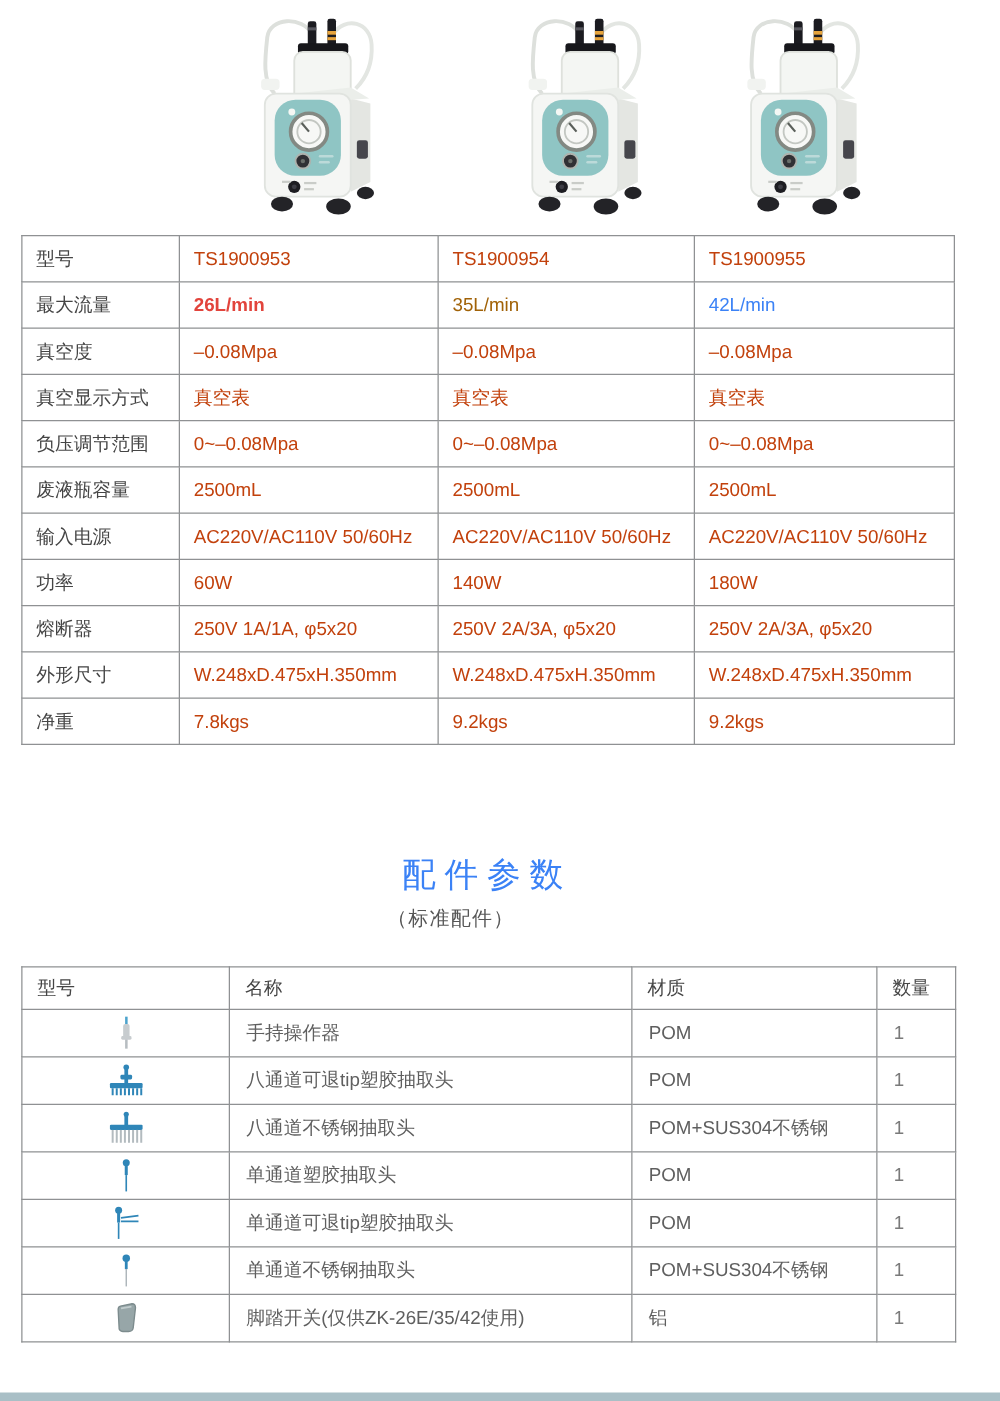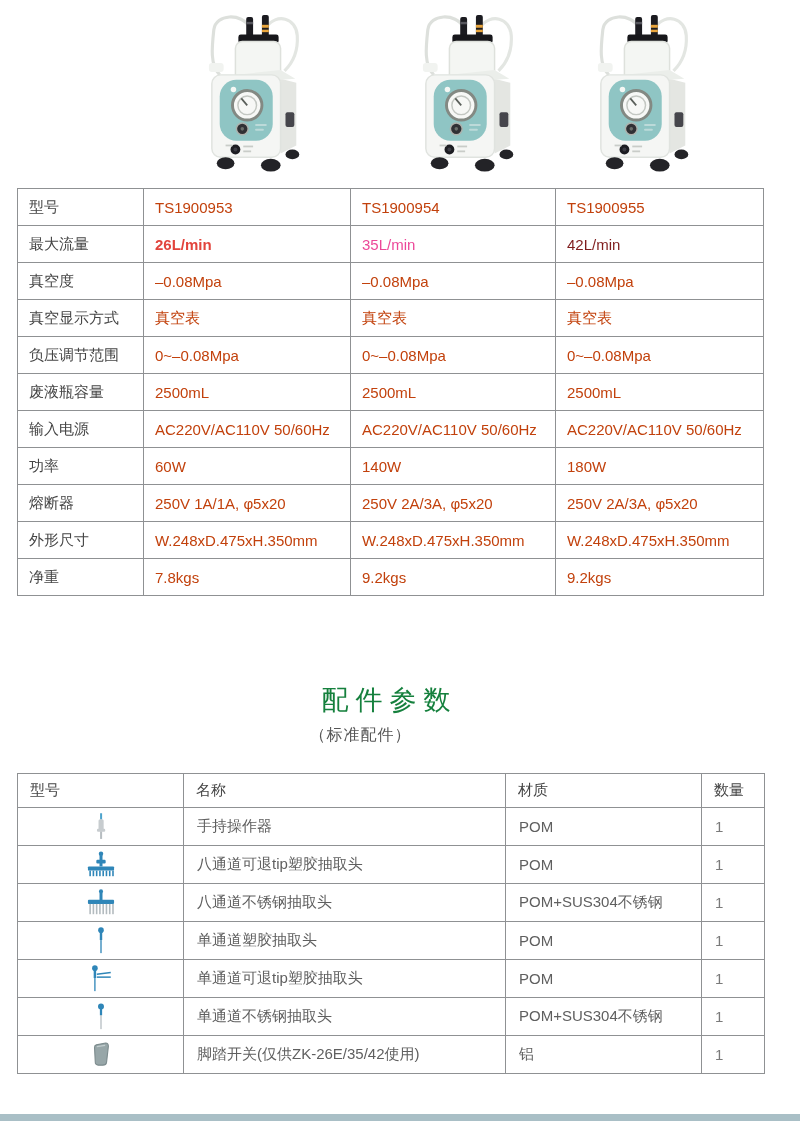--- a/index.html
+++ b/index.html
@@ -27,21 +27,21 @@
   .acc td {
     border:1px solid #8f9193; height:37px; font-size:15px;
     padding:0 19px 0 13px; color:#5f5f5f; vertical-align:middle; white-space:nowrap;
   }
   .acc td.icon-cell { text-align:center; padding:0; }
   .acc td.icon-cell svg { vertical-align:middle; }
   .acc td.qty-cell { color:#7a7a7a; }
   
   .acc-title {
     position:absolute; top:682px; left:0; width:772px; text-align:center;
-    font-size:27px; color:#15803d; letter-spacing:7px; text-indent:7px;
+    font-size:27px; color:#3b82f6; letter-spacing:7px; text-indent:7px;
   }
   .acc-sub {
     position:absolute; top:725px; left:0; width:721px; text-align:center;
     font-size:16px; color:#565656; letter-spacing:1px;
   }
   
   .footer-bar { position:absolute; left:0; bottom:0; width:800px; height:7px; background:#a9bfc6; }
 </style>
 </head>
 <body>
@@ -158,22 +158,22 @@
     <tbody>
         <tr>
           <td class="label-cell">型号</td>
           <td class="value-cell">TS1900953</td>
           <td class="value-cell">TS1900954</td>
           <td class="value-cell">TS1900955</td>
         </tr>
         <tr>
           <td class="label-cell">最大流量</td>
           <td class="value-cell red" style="color: rgb(226, 68, 60); font-weight: bold;">26L/min</td>
-          <td class="value-cell red" style="color: #ec4899;">35L/min</td>
-          <td class="value-cell red" style="color: #7f1d1d;">42L/min</td>
+          <td class="value-cell red" style="color: #a16207;">35L/min</td>
+          <td class="value-cell red" style="color: #3b82f6;">42L/min</td>
         </tr>
         <tr>
           <td class="label-cell">真空度</td>
           <td class="value-cell">–0.08Mpa</td>
           <td class="value-cell">–0.08Mpa</td>
           <td class="value-cell">–0.08Mpa</td>
         </tr>
         <tr>
           <td class="label-cell">真空显示方式</td>
           <td class="value-cell">真空表</td>

